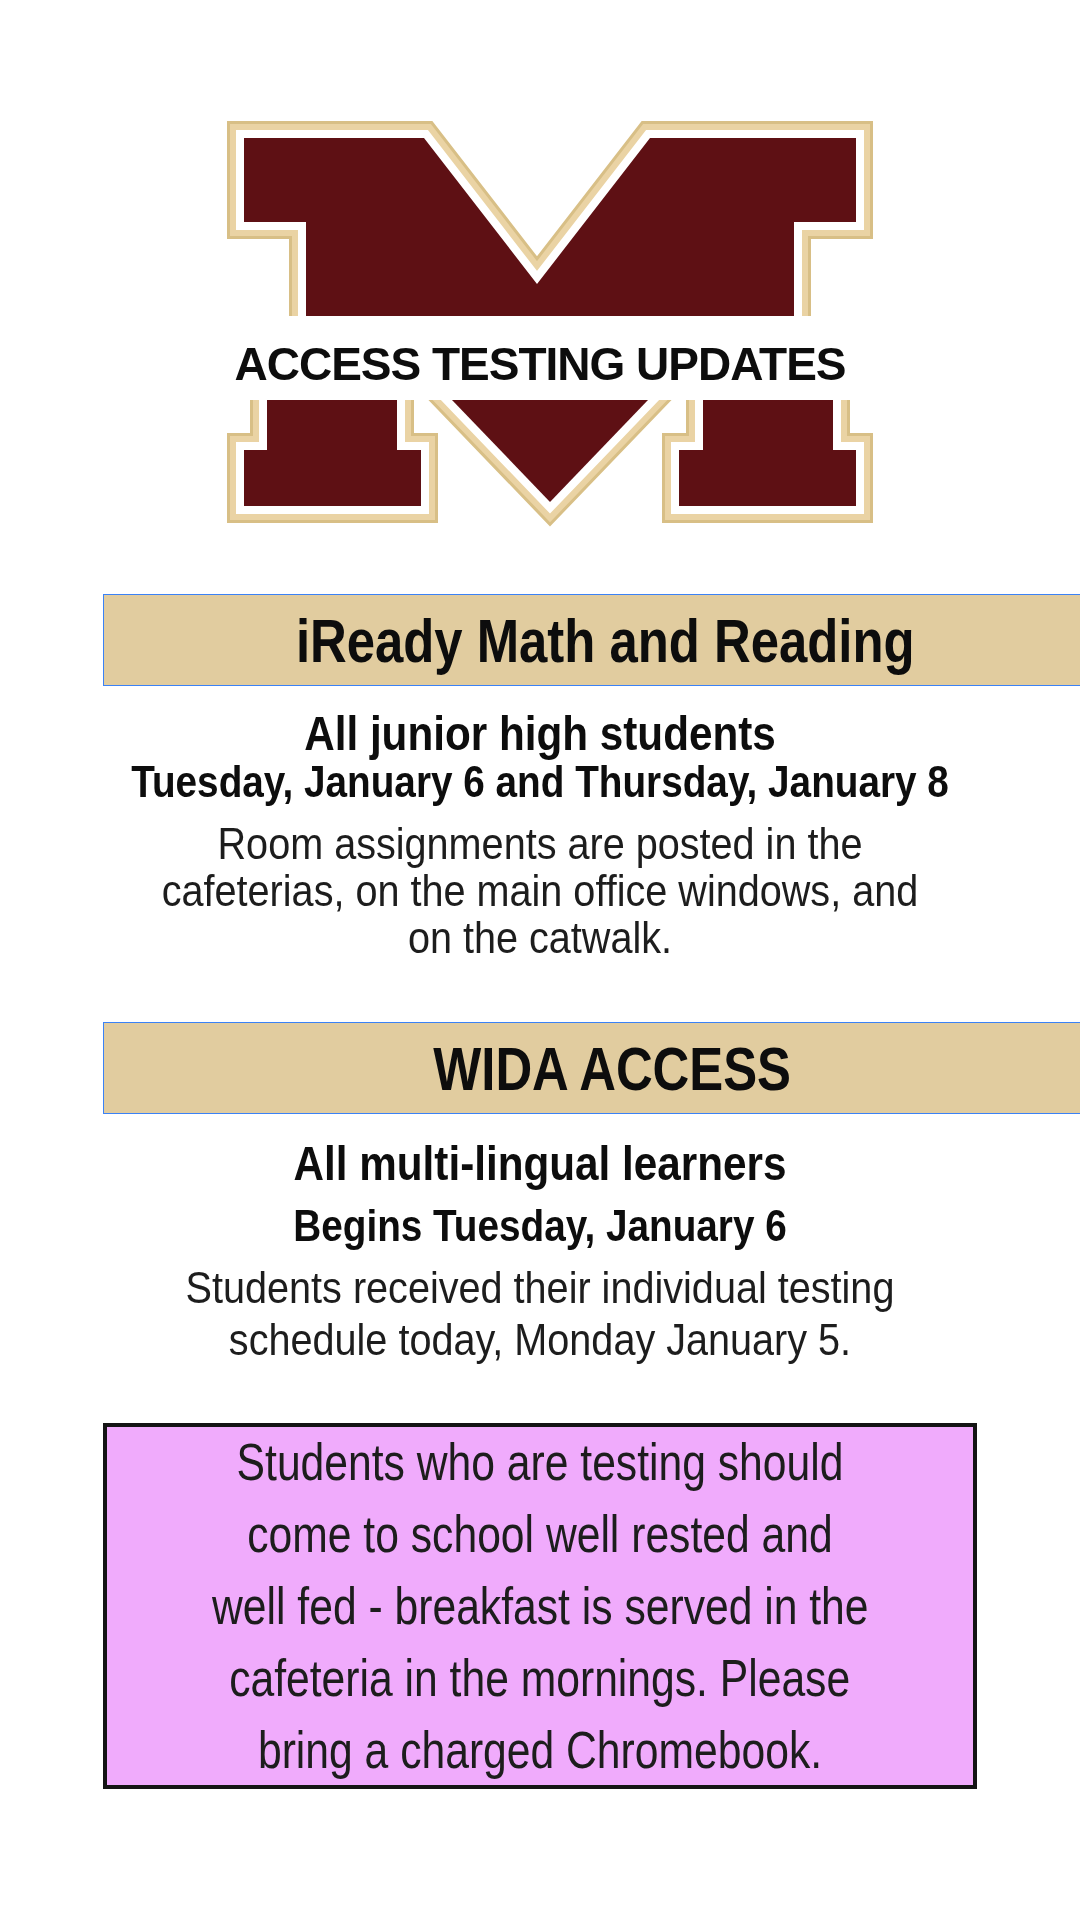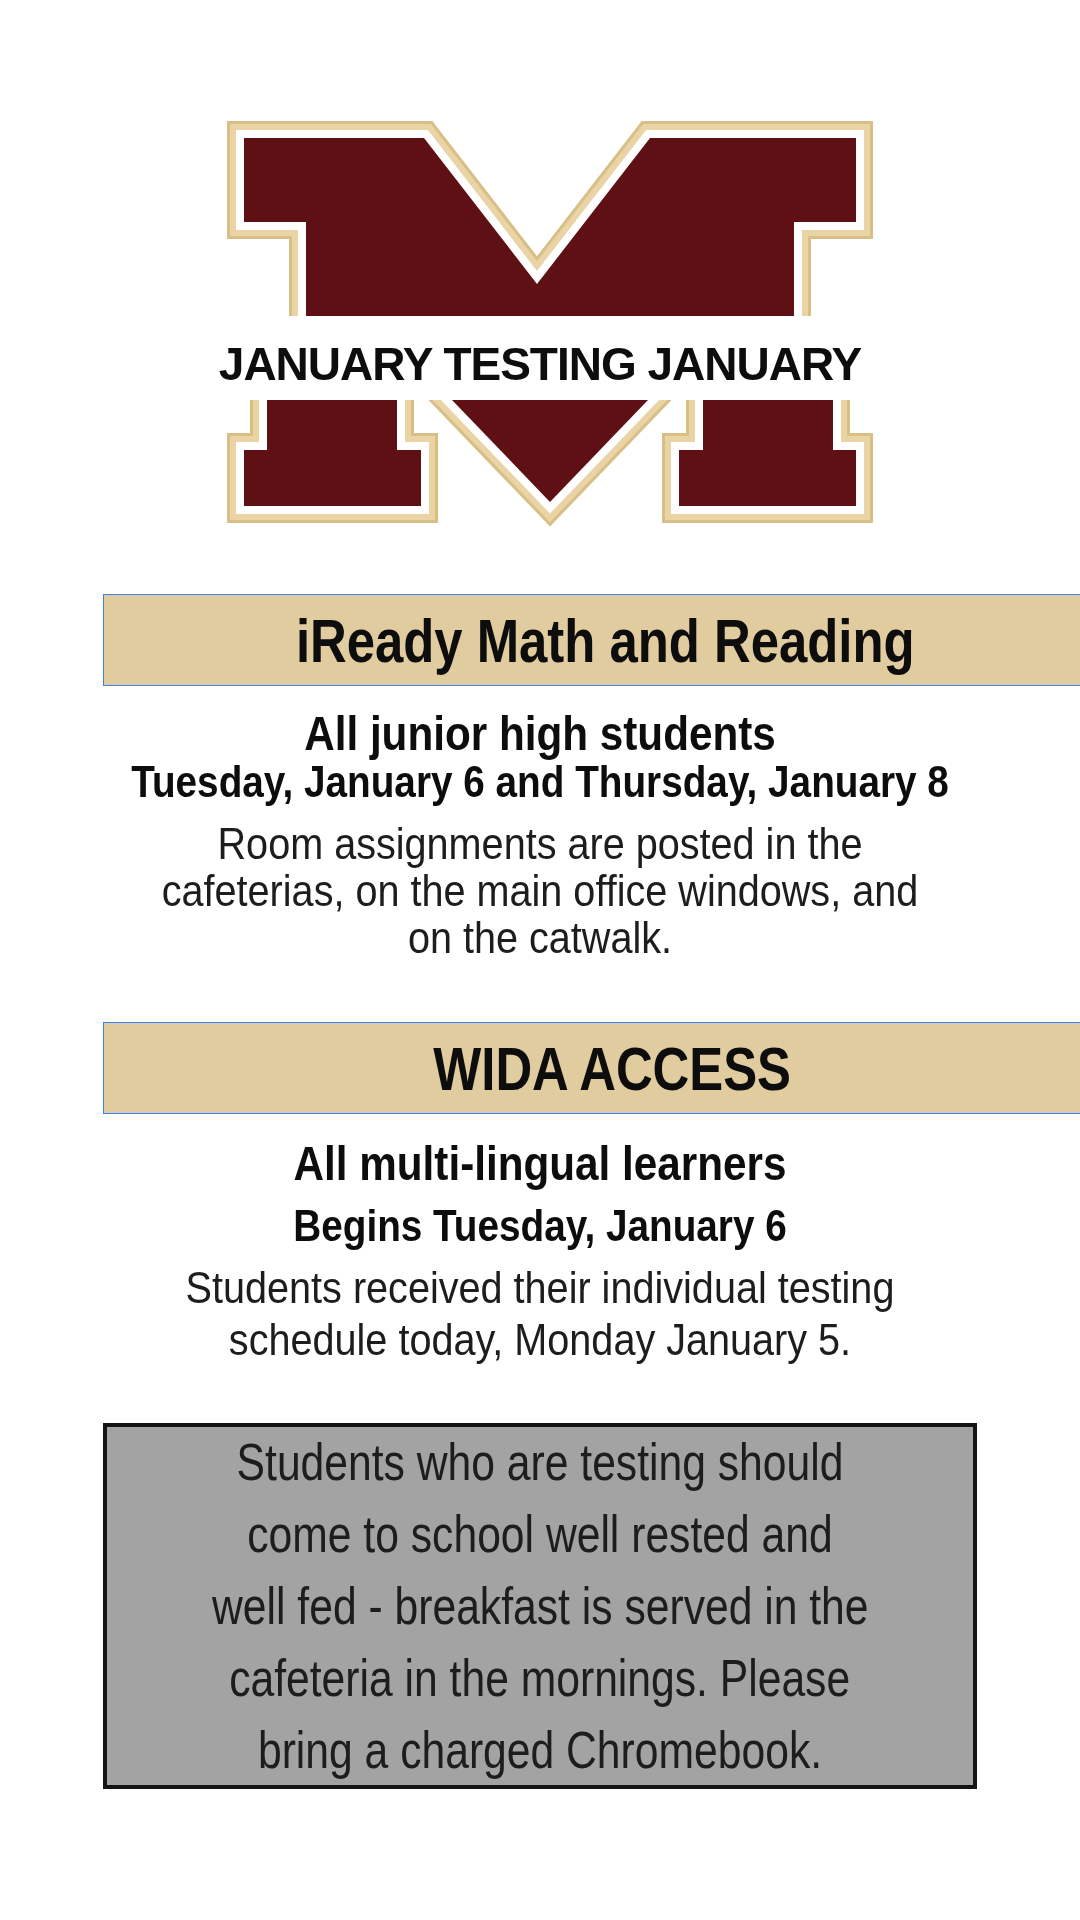--- a/index.html
+++ b/index.html
@@ -41,21 +41,21 @@
   #detail-1a{top:820px;line-height:47px;}
   #detail-1b{top:867px;line-height:47px;}
   #detail-1c{top:914px;line-height:47px;}
   #audience-2{top:1138px;}
   #dates-2{top:1202px;}
   #detail-2a{top:1262px;line-height:52px;}
   #detail-2b{top:1314px;line-height:52px;}
   
   .note-box{
     position:absolute;left:103px;top:1423px;width:874px;height:366px;
-    background:#a3a3a3;border:4px solid #141414;box-sizing:border-box;
+    background:#f0abfc;border:4px solid #141414;box-sizing:border-box;
     display:flex;flex-direction:column;align-items:center;justify-content:center;
   }
   .note-line{
     font-size:52px;line-height:72px;font-weight:400;color:#1d1d1d;
     white-space:nowrap;transform:scaleX(0.82);transform-origin:center;
   }
 </style>
 </head>
 <body>
 
@@ -87,21 +87,21 @@
   </g>
   <g fill="none" stroke-linejoin="miter">
     <use href="#m-leg-right" stroke="#D8BF86" stroke-width="34"></use>
     <use href="#m-leg-right" stroke="#EAD3A4" stroke-width="28"></use>
     <use href="#m-leg-right" stroke="#FFFFFF" stroke-width="16"></use>
     <use href="#m-leg-right" fill="#5E1014"></use>
   </g>
   <rect x="200" y="316" width="700" height="84" fill="#FFFFFF"></rect>
 </svg>
 
-<div class="logo-title">JANUARY TESTING JANUARY</div>
+<div class="logo-title">ACCESS TESTING UPDATES</div>
 
 <div class="banner" id="banner-iready">
   <span class="banner-text">iReady Math and Reading</span>
 </div>
 <div class="line audience" id="audience-1">All junior high students</div>
 <div class="line dates" id="dates-1">Tuesday, January 6 and Thursday, January 8</div>
 <div class="line detail" id="detail-1a">Room assignments are posted in the</div>
 <div class="line detail" id="detail-1b">cafeterias, on the main office windows, and</div>
 <div class="line detail" id="detail-1c">on the catwalk.</div>
 

